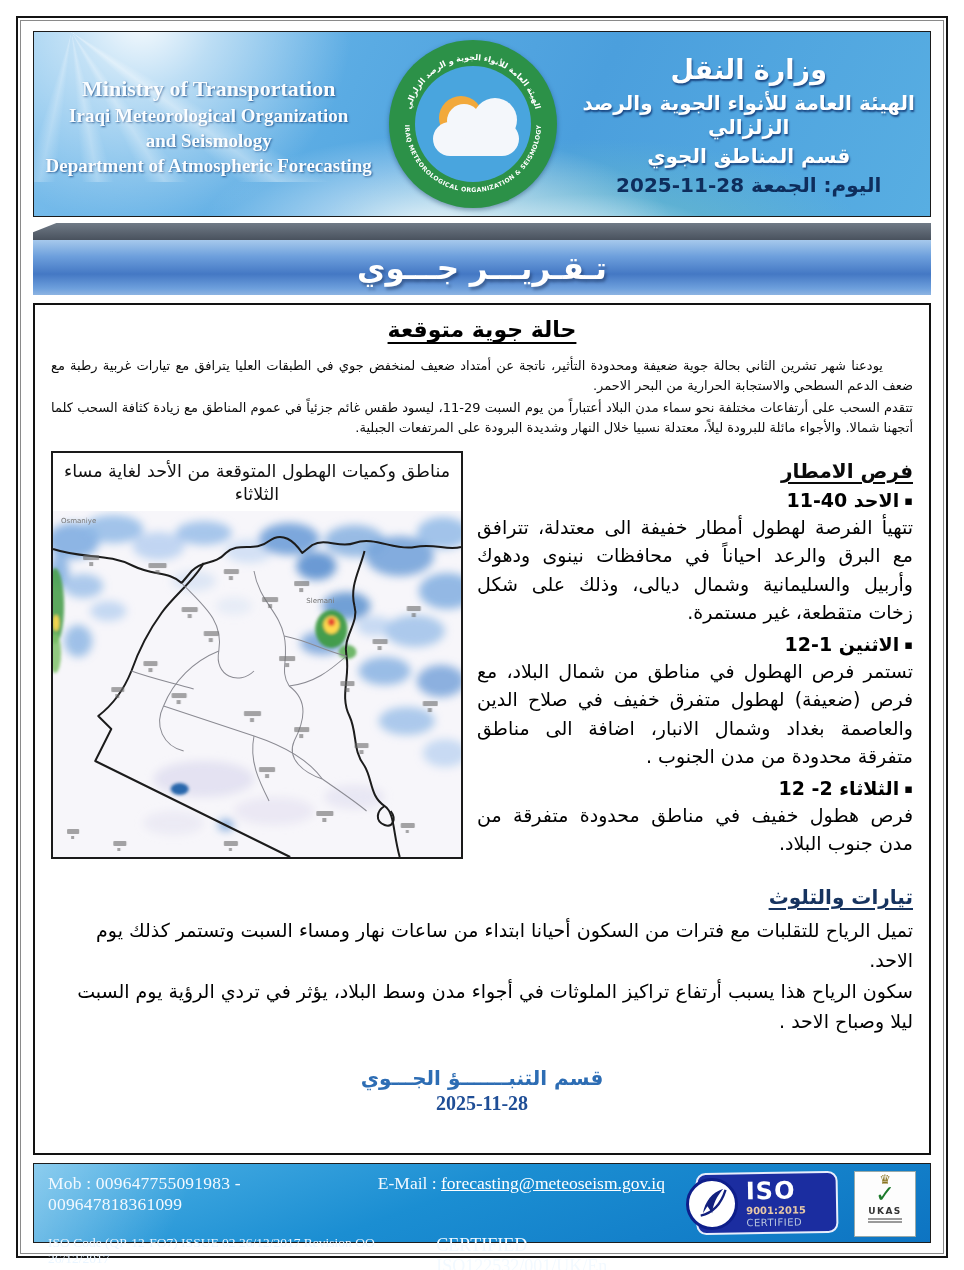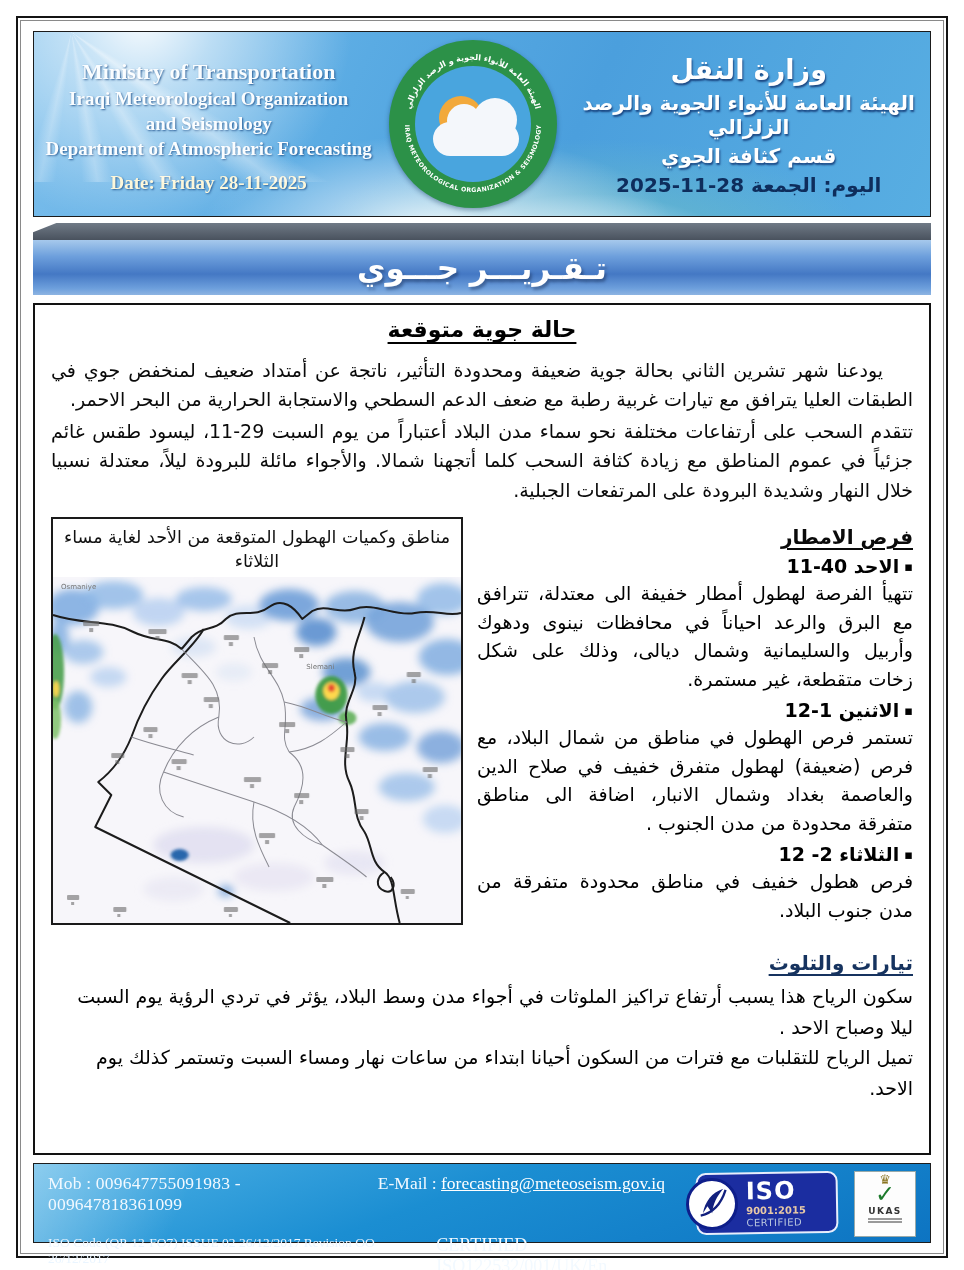--- a/index.html
+++ b/index.html
@@ -48,21 +48,21 @@
   .banner-slab{height:17px;background:linear-gradient(180deg,#707a86,#49525e);
     clip-path:polygon(0 55%,2.6% 0,100% 0,100% 100%,0 100%);}
   .banner{height:55px;display:flex;align-items:center;justify-content:center;
     background:linear-gradient(180deg,#a6c9ec 0%,#6d9fdc 30%,#4478c4 62%,#6d9fdc 88%,#8db4e2 100%);}
   .banner-title{color:#fff;font-size:31px;font-weight:bold;text-shadow:2px 3px 3px rgba(20,40,80,.45);text-align:center;}
 
   
   .content{margin:8px 12px 0;border:2px solid #121212;background:#fff;padding:8px 16px 2px;height:852px;box-sizing:border-box;}
   .report-title{text-align:center;font-size:22px;font-weight:bold;text-decoration:underline;
     text-underline-offset:5px;margin:4px 0 14px;direction:rtl;}
-  .para{direction:rtl;text-align:justify;font-size:19px;line-height:1.55;margin:0 0 2px;color:#0a0a0a;}
+  .para{direction:rtl;text-align:justify;font-size:13px;line-height:1.55;margin:0 0 2px;color:#0a0a0a;}
   .para.indent{text-indent:30px;}
 
   .columns{display:flex;direction:ltr;gap:14px;margin-top:12px;}
   .map-box{width:408px;flex:0 0 408px;border:2px solid #1a1a1a;background:#fff;}
   .map-caption{direction:rtl;text-align:center;font-size:17.5px;color:#111;padding:7px 6px 4px;line-height:1.35;}
   .map-svg{display:block;width:100%;height:346px;background:#f7f6fa;}
 
   .rain-col{flex:1;direction:rtl;}
   .rain-heading,.winds-heading{font-size:20px;font-weight:bold;text-decoration:underline;text-underline-offset:4px;direction:rtl;}
   .rain-heading{color:#0a0a0a;margin:8px 0 2px;}
@@ -116,21 +116,20 @@
 <div class="page">
 <div class="page-inner">
 
   <div class="header">
     <div class="hdr-rays"></div>
     <div class="hdr-en">
       <div class="l1">Ministry of Transportation</div>
       <div class="l2">Iraqi Meteorological Organization</div>
       <div class="l3">and Seismology</div>
       <div class="l4">Department of Atmospheric Forecasting</div>
-      <div class="date">Date: Friday 28-11-2025</div>
     </div>
 
     <div>
       <div class="logo">
         <div class="logo-inner">
           <div class="logo-sun"></div>
           <div class="logo-cloud"></div>
         </div>
         <svg viewBox="0 0 168 168">
           <defs>
@@ -143,21 +142,21 @@
           <text font-size="6.2" fill="#ffffff" font-weight="bold" letter-spacing="0.4">
             <textPath href="#arcBot" startOffset="50%" text-anchor="middle">IRAQ METEOROLOGICAL ORGANIZATION &amp; SEISMOLOGY</textPath>
           </text>
         </svg>
       </div>
     </div>
 
     <div class="hdr-ar">
       <div class="t1">وزارة النقل</div>
       <div class="t2">الهيئة العامة للأنواء الجوية والرصد الزلزالي</div>
-      <div class="t3">قسم كثافة الجوي</div>
+      <div class="t3">قسم المناطق الجوي</div>
       <div class="date">اليوم: الجمعة 28-11-2025</div>
     </div>
   </div>
 
   <div class="banner-wrap">
     <div class="banner-slab"></div>
     <div class="banner">
       <span class="banner-title">تـقـريـــر جـــوي</span>
     </div>
   </div>
@@ -366,24 +365,28 @@
 
         <div class="day-label">
           <span class="day-bullet">▪</span><span>الثلاثاء 2- 12</span>
         </div>
         <p class="day-text">فرص هطول خفيف في مناطق محدودة متفرقة من مدن جنوب البلاد.</p>
       </div>
     </div>
 
     <div class="winds">
       <div class="winds-heading">تيارات والتلوث</div>
+      <p class="winds-line">تميل الرياح للتقلبات مع فترات من السكون أحيانا ابتداء من ساعات نهار ومساء السبت وتستمر كذلك يوم الاحد.</p>
       <p class="winds-line">سكون الرياح هذا يسبب أرتفاع تراكيز الملوثات في أجواء مدن وسط البلاد، يؤثر في تردي الرؤية  يوم السبت ليلا وصباح الاحد .</p>
-      <p class="winds-line">تميل الرياح للتقلبات مع فترات من السكون أحيانا ابتداء من ساعات نهار ومساء السبت وتستمر كذلك يوم الاحد.</p>
-    </div>
-
+    </div>
+
+    <div class="signature">
+      <div class="sig-dept">قسم التنبـــــــؤ الجـــوي</div>
+      <div class="sig-date">2025-11-28</div>
+    </div>
   </div>
 
   <div class="footer">
     <div class="foot-row1">
       <span class="foot-mob">Mob : 009647755091983 - 009647818361099</span>
       <span class="foot-email">
         <span>E-Mail : </span><a href="#">forecasting@meteoseism.gov.iq</a>
       </span>
     </div>
     <div class="foot-row2">

